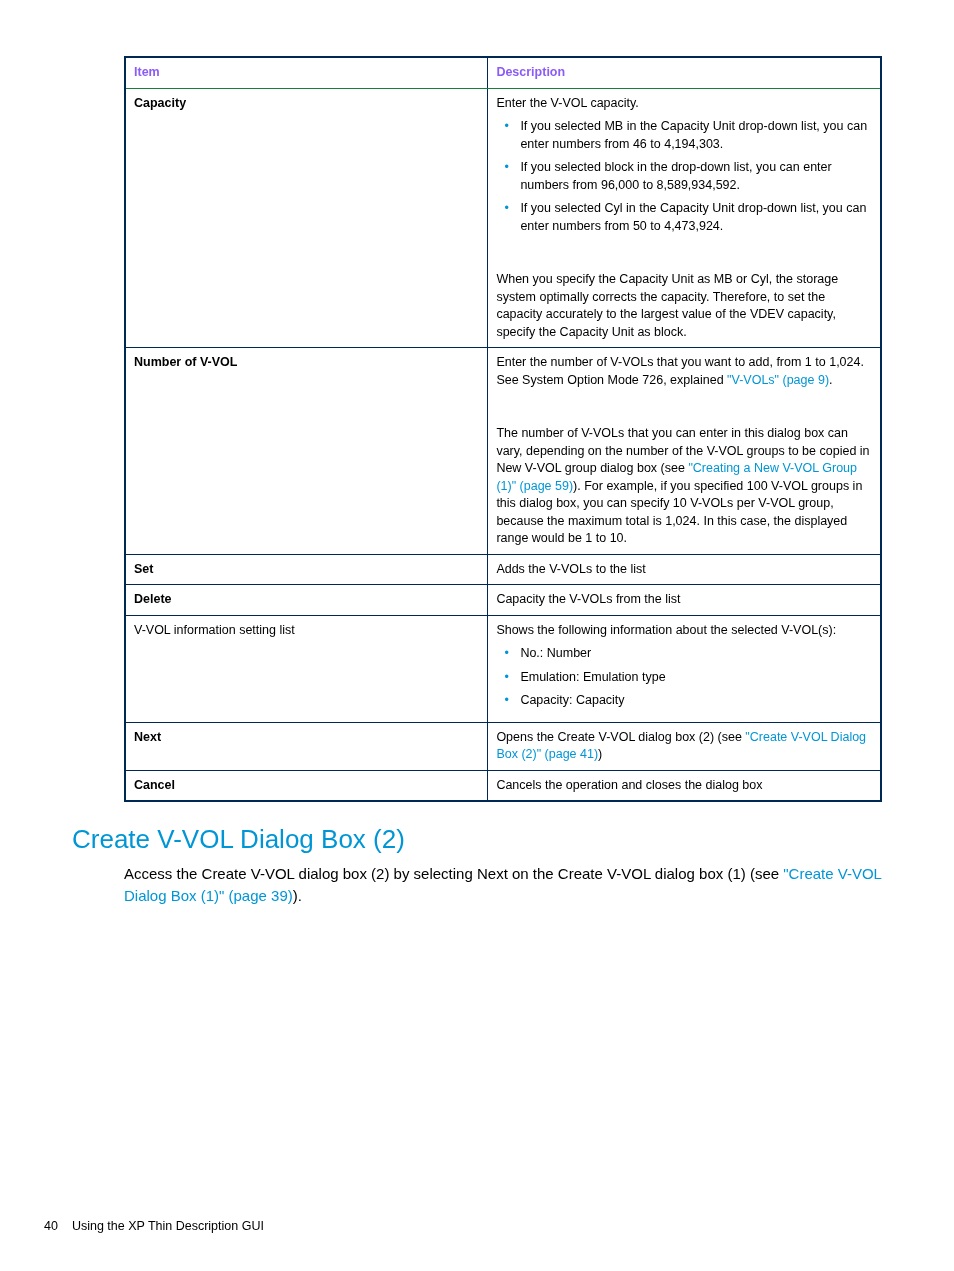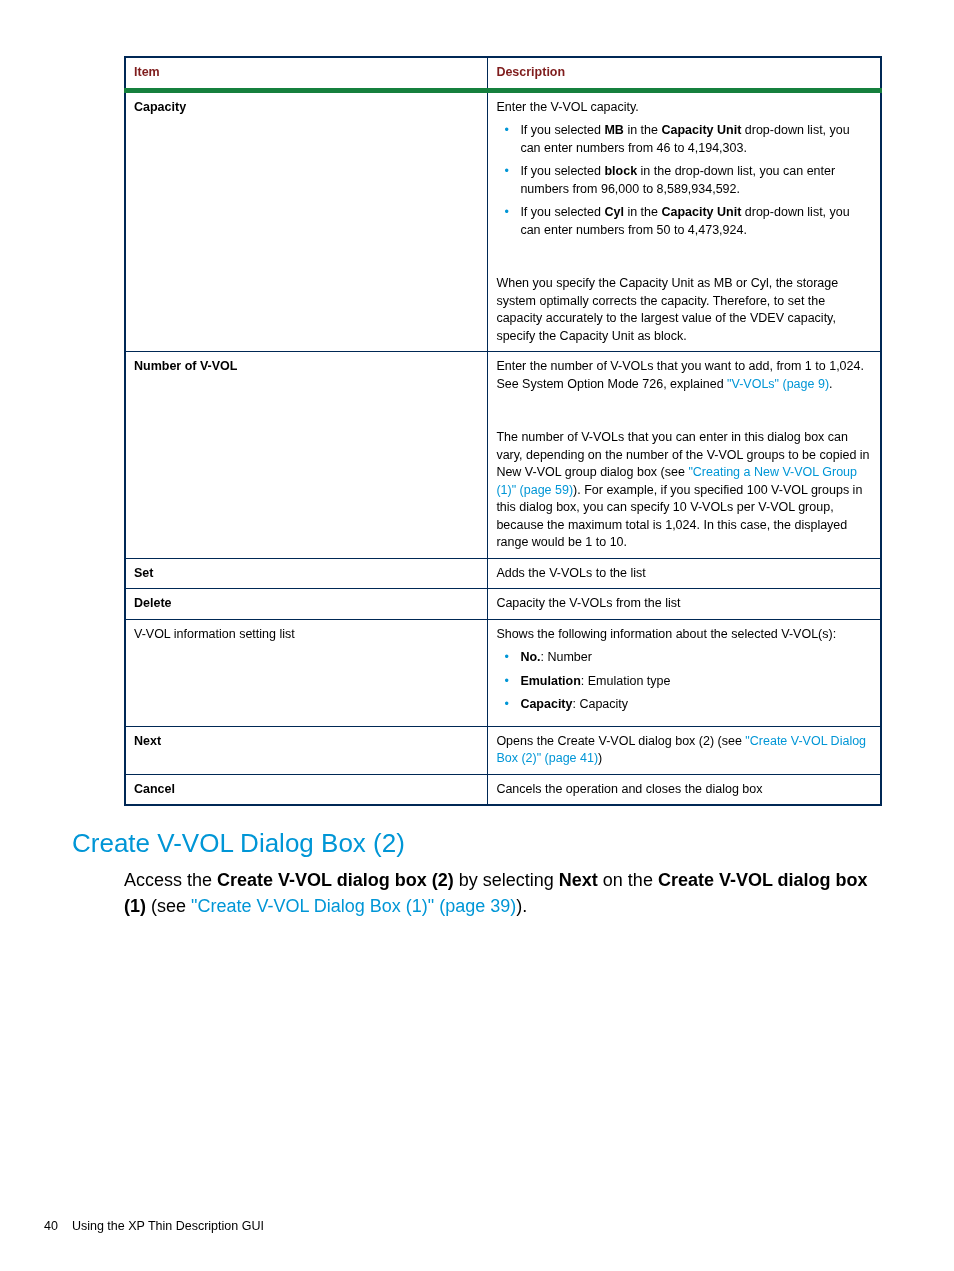--- a/index.html
+++ b/index.html
@@ -24,22 +24,22 @@
   th, td {
     border: 1px solid #002855;
     padding: 6px 8px;
     text-align: left;
     vertical-align: top;
     font-size: 12.5px;
     line-height: 1.4;
   }
   th {
     font-weight: bold;
-    color: #7f1d1d;
-    border-bottom: 5px solid #15803d;
+    color: #8b5cf6;
+    border-bottom: 1px solid #15803d;
   }
   td.item-col {
     font-weight: bold;
     width: 48%;
   }
   td.item-col.nonbold {
     font-weight: normal;
   }
   td p { margin-bottom: 6px; }
   td p:last-child { margin-bottom: 0; margin-top: 36px; }
@@ -53,31 +53,31 @@
     padding-left: 10px;
     margin-bottom: 6px;
   }
   ul.bullets li::before {
     content: "•";
     position: absolute;
     left: -6px;
     color: #0096d6;
   }
   .link { color: #0096d6; }
-  .bold { font-weight: bold; }
+  .bold { font-weight: normal; }
   h2.section {
     color: #0096d6;
     font-weight: 300;
     font-size: 26px;
     margin-top: 22px;
     margin-bottom: 8px;
     margin-left: -52px;
   }
   p.body {
-    font-size: 18px;
+    font-size: 15px;
     line-height: 1.45;
   }
   .footer {
     position: absolute;
     bottom: 38px;
     left: 44px;
     font-size: 12.5px;
   }
   .footer .pgnum { margin-right: 14px; }
 </style>

